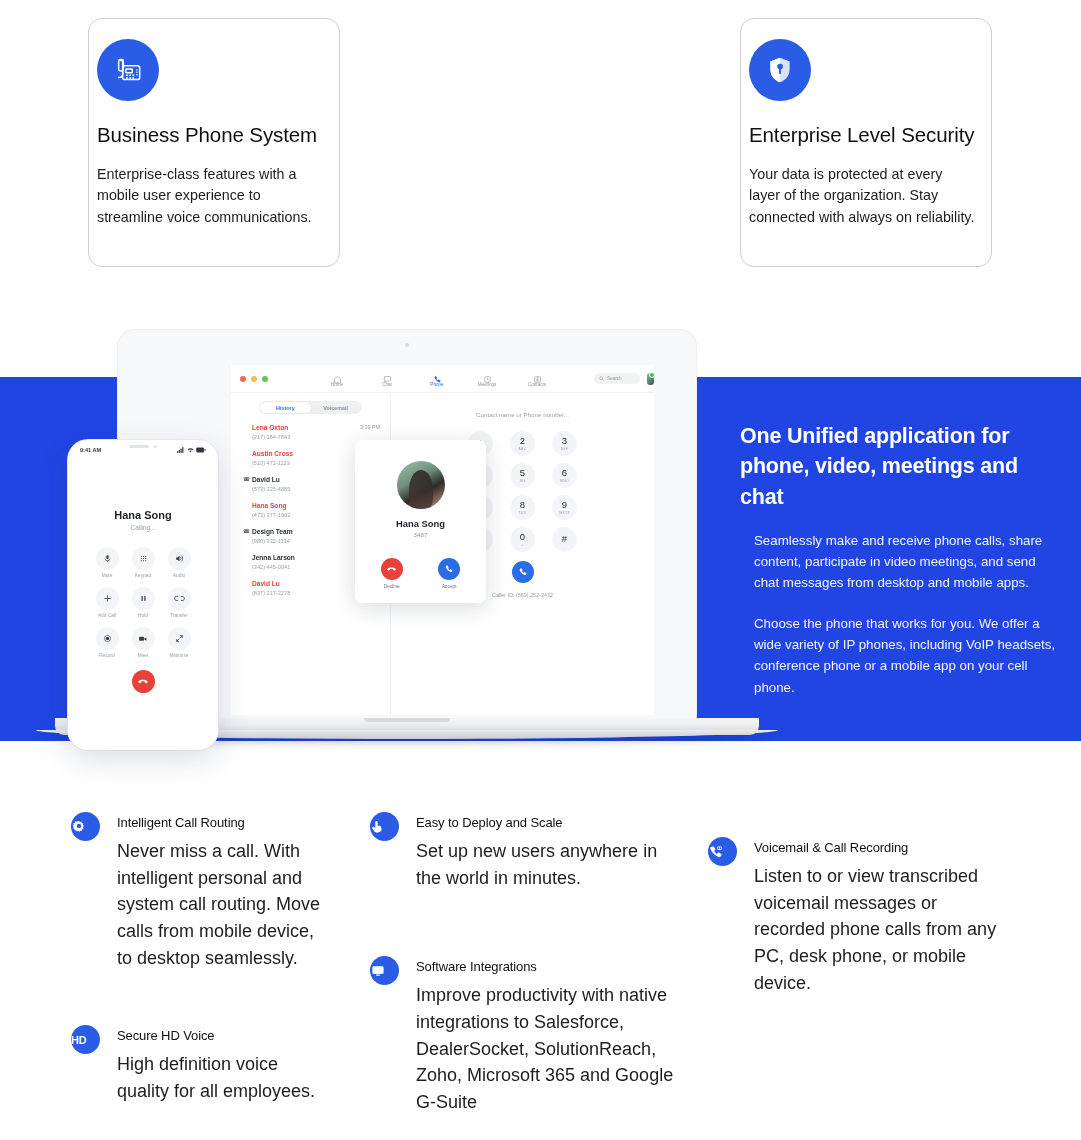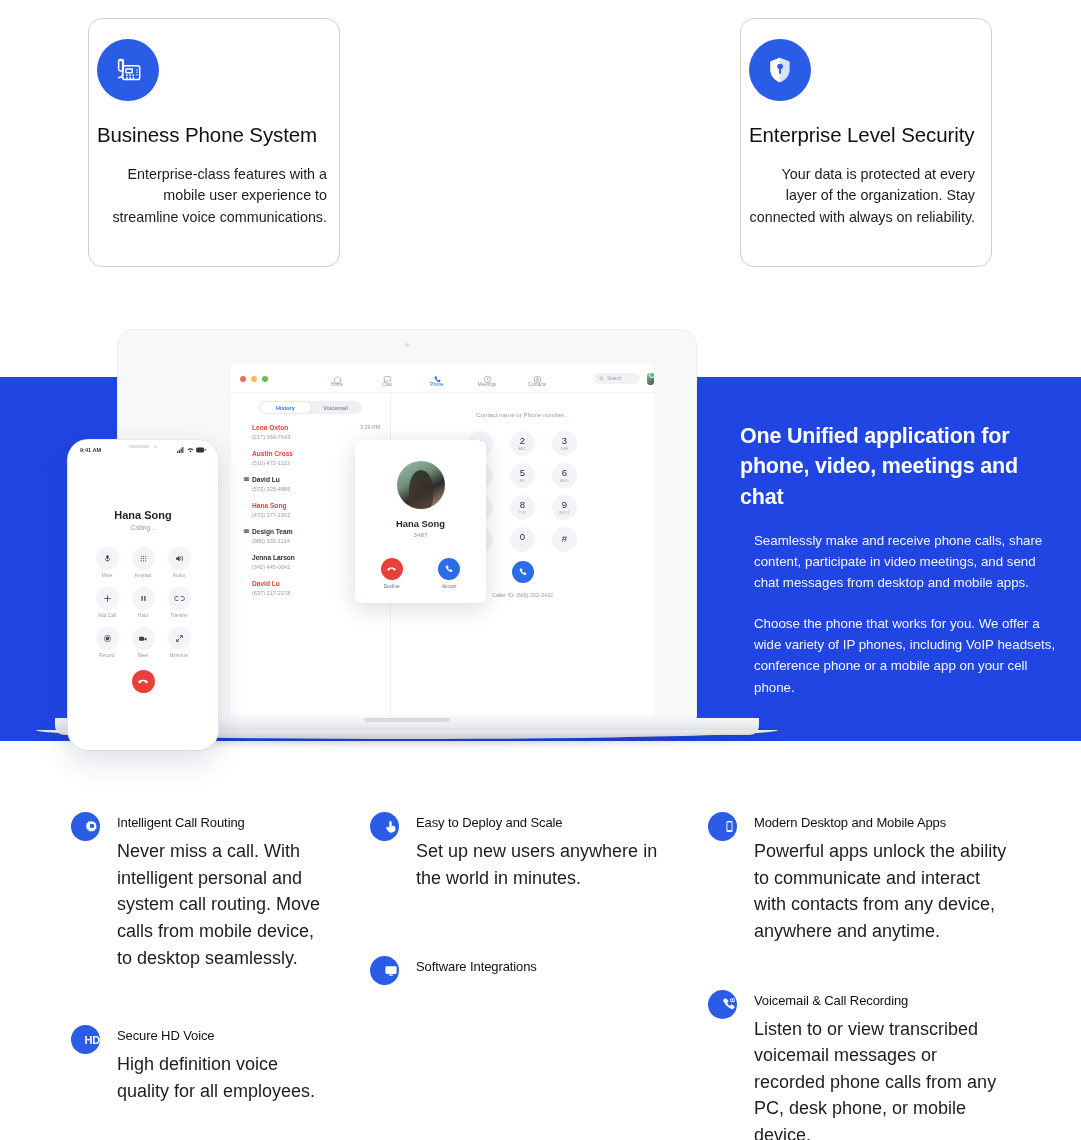--- a/index.html
+++ b/index.html
@@ -10,21 +10,20 @@
     overflow: hidden;
   }
   .page { position: relative; width: 1081px; height: 1140px; }
 
   
   .cards { position: absolute; top: 18px; left: 0; width: 1081px; height: 252px; }
   .card {
     position: absolute; top: 0; width: 252px; height: 249px;
     border: 1px solid #cfcfcf; border-radius: 14px; background: #fff;
     padding: 20px 22px 9px 8px;
-    text-align: right;
   }
   .card.c1 { left: 88px; width: 252px; }
   .card.c2 { left: 414px; width: 252px; }
   .card.c3 { left: 740px; width: 252px; }
   .card-icon {
     width: 62px; height: 62px; border-radius: 50%;
     background: #2b5ce6; display: flex; align-items: center; justify-content: center;
     margin: 0 0 22px 0;
   }
   .card.c1 .card-icon { margin-left: 0; }
@@ -217,21 +216,21 @@
 
   
   .features { position: absolute; left: 0; top: 812px; width: 1081px; }
   .fcol { position: absolute; top: 0; }
   .fcol.c1 { left: 71px; width: 290px; }
   .fcol.c2 { left: 370px; width: 300px; }
   .fcol.c3 { left: 708px; width: 320px; }
   .fitem { position: relative; margin-bottom: 20px; }
   .f-icon {
     position: absolute; left: 0; top: 0; width: 29px; height: 29px; border-radius: 50%;
-    background: #2b5ce6; display: flex; align-items: center; justify-content: flex-end;
+    background: #2b5ce6; display: flex; align-items: center; justify-content: flex-start;
     color: #fff; font-size: 11px; font-weight: bold;
   }
   .f-title {
     margin-left: 46px; font-size: 13px; color: #101010; font-weight: 400;
     letter-spacing: -0.1px; padding-top: 3px;
   }
   .f-body {
     margin-left: 46px; margin-top: 8px; font-size: 18px; color: #1d1d1d; line-height: 1.48;
   }
   .fcol.c1 .f-body { width: 215px; }
@@ -698,34 +697,25 @@
       <div class="gap-b"></div>
 
       <div class="fitem">
         <div class="f-icon">
           <svg width="16" height="16" viewBox="0 0 20 20" fill="#fff">
             <rect x="3" y="4.2" width="14" height="9.6" rx="1.8"></rect>
             <rect x="7.6" y="14.4" width="4.8" height="1.5" rx=".7"></rect>
           </svg>
         </div>
         <div class="f-title">Software Integrations</div>
+        <div class="f-body">Improve productivity with native integrations to Salesforce, DealerSocket, SolutionReach, Zoho, Microsoft 365 and Google G-Suite</div>
       </div>
     </div>
 
     <div class="fcol c3">
-      <div class="fitem">
-        <div class="f-icon">
-          <svg width="15" height="15" viewBox="0 0 20 20" fill="#fff">
-            <rect x="6" y="2.6" width="8" height="14.8" rx="1.8"></rect>
-            <rect x="7.2" y="4.4" width="5.6" height="10.4" fill="#2b5ce6"></rect>
-          </svg>
-        </div>
-        <div class="f-title">Modern Desktop and Mobile Apps</div>
-        <div class="f-body">Powerful apps unlock the ability to communicate and interact with contacts from any device, anywhere and anytime.</div>
-      </div>
 
       <div class="gap-c"></div>
 
       <div class="fitem">
         <div class="f-icon">
           <svg width="16" height="16" viewBox="0 0 20 20" fill="#fff">
             <path d="M5.4 3.4c.6-.5 1.5-.4 2 .3l1.6 2.2c.4.6.3 1.4-.3 1.9l-1 .8c.8 1.6 2.1 2.9 3.7 3.7l.8-1c.5-.6 1.3-.7 1.9-.3l2.2 1.6c.7.5.8 1.4.3 2l-1 1.1c-.7.8-1.7 1-2.6.6-4.3-1.9-8.1-5.7-10-10-.4-.9-.2-1.9.6-2.5z"></path>
             <rect x="11.6" y="3" width="5.6" height="4.4" rx="1" fill="#fff"></rect>
             <circle cx="13.2" cy="5.2" r="1" fill="#2b5ce6"></circle>
             <circle cx="15.7" cy="5.2" r="1" fill="#2b5ce6"></circle>

